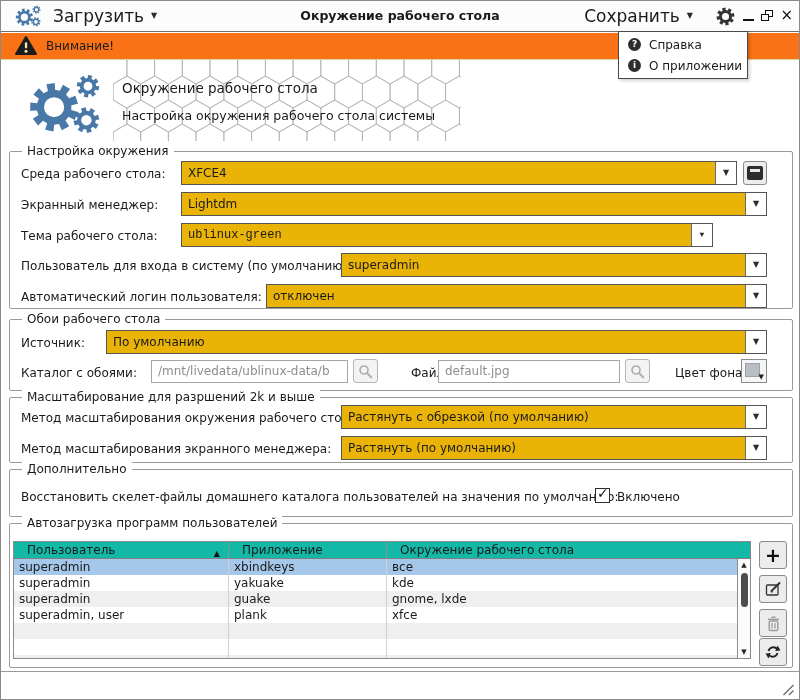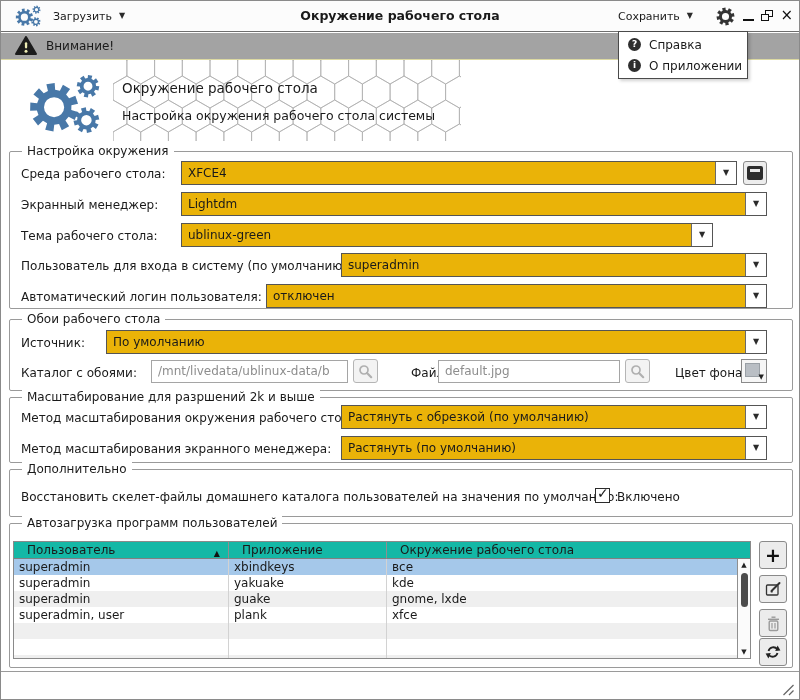--- a/index.html
+++ b/index.html
@@ -4,33 +4,33 @@
 <style>
   * { margin:0; padding:0; box-sizing:border-box; }
   html,body { width:800px; height:700px; background:#fff; }
   body { font-family:"DejaVu Sans", "Liberation Sans", sans-serif; font-size:12px; color:#1a1a1a; }
   .root { position:relative; width:800px; height:700px; background:#fff; border:1px solid #8a8a8a; overflow:hidden; }
   .abs { position:absolute; }
 
   
   .toolbar { position:absolute; left:0; top:0; width:100%; height:31px; background:#fcfcfc; border-bottom:1px solid #6e6e6e; }
   .tbtn { position:absolute; display:flex; align-items:center; gap:7px; height:24px; top:3px; cursor:default; }
-  .tbtn .cap { font-size:11px; }
+  .tbtn .cap { font-size:17px; }
   .caret { font-size:8px; color:#2b2b2b; line-height:1; }
   .tb-title { position:absolute; left:0; right:0; top:0; height:31px; line-height:30px; text-align:center; font-size:12.5px; font-weight:600; }
 
   .winbtns { position:absolute; right:6px; top:9px; display:flex; gap:7px; align-items:center; }
   .wmin { width:11px; height:2px; background:#111; margin-top:8px; }
   .wrest { position:relative; width:12px; height:11px; }
   .wrest .b1 { position:absolute; right:0; top:0; width:8px; height:7px; border:1px solid #111; }
   .wrest .b2 { position:absolute; left:0; bottom:0; width:8px; height:7px; border:1px solid #111; background:#fcfcfc; }
   .wclose { font-size:15px; line-height:11px; color:#111; }
 
   
-  .warnbar { position:absolute; left:0; top:32px; width:100%; height:27px; background:#a3a3a3; border-bottom:1px solid #dcd9a2; display:flex; align-items:center; }
+  .warnbar { position:absolute; left:0; top:32px; width:100%; height:27px; background:#f97316; border-bottom:1px solid #dcd9a2; display:flex; align-items:center; }
 
   
   .menu { position:absolute; left:617px; top:30px; width:130px; background:#fff; border:1px solid #4a4a4a; z-index:60; box-shadow:2px 2px 3px rgba(0,0,0,.18); padding:2px 0; }
   .mitem { display:flex; align-items:center; height:21px; padding-left:9px; gap:8px; }
   .mglyph { width:13px; height:13px; border-radius:50%; background:#2e2e2e; color:#fff; font-size:9px; font-weight:bold; text-align:center; line-height:13px; flex:0 0 13px; }
 
   
   .banner { position:absolute; left:0; top:59px; width:100%; height:81px; background:#fff; }
   .hero-title { position:absolute; left:121px; top:20px; font-size:13.5px; }
   .hero-sub { position:absolute; left:121px; top:48px; font-size:12.5px; }
@@ -246,21 +246,21 @@
 
   <span class="lbl" style="left:20px; top:197px;">Экранный менеджер:</span>
   <div class="combo" style="left:180px; top:191px; width:586px;">
     <span class="txt">Lightdm</span>
     <span class="cbtn">
         <span class="caret">▼</span>
       </span>
   </div>
 
   <span class="lbl" style="left:20px; top:228px;">Тема рабочего стола:</span>
-  <div class="combo" style="left:180px; top:222px; width:532px;">
+  <div class="combo" style="left:180px; top:222px; width:532px;font-family:Liberation Mono, monospace;">
     <span class="txt">ublinux-green</span>
     <span class="cbtn">
         <span class="caret">▼</span>
       </span>
   </div>
 
   <span class="lbl" style="left:20px; top:258px;">Пользователь для входа в систему (по умолчанию):</span>
   <div class="combo" style="left:340px; top:252px; width:426px;">
     <span class="txt">superadmin</span>
     <span class="cbtn">

